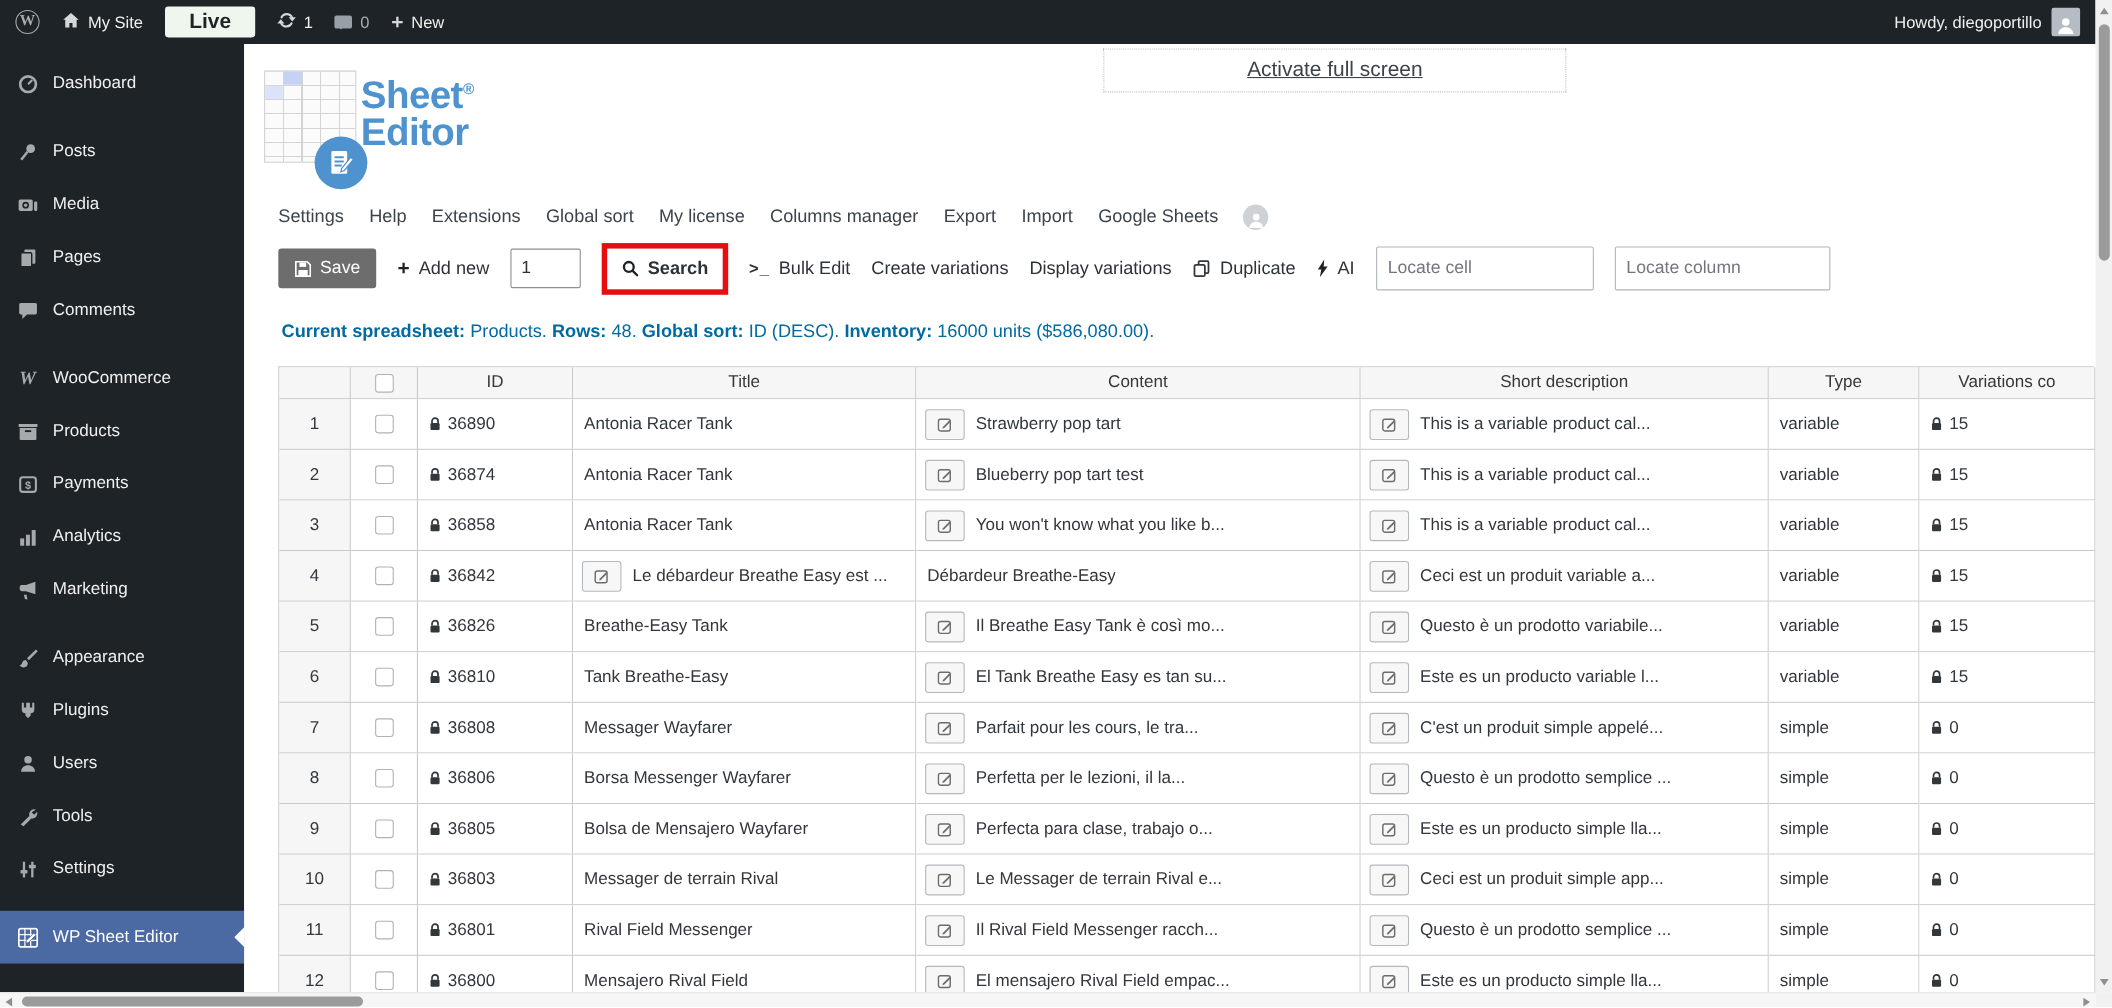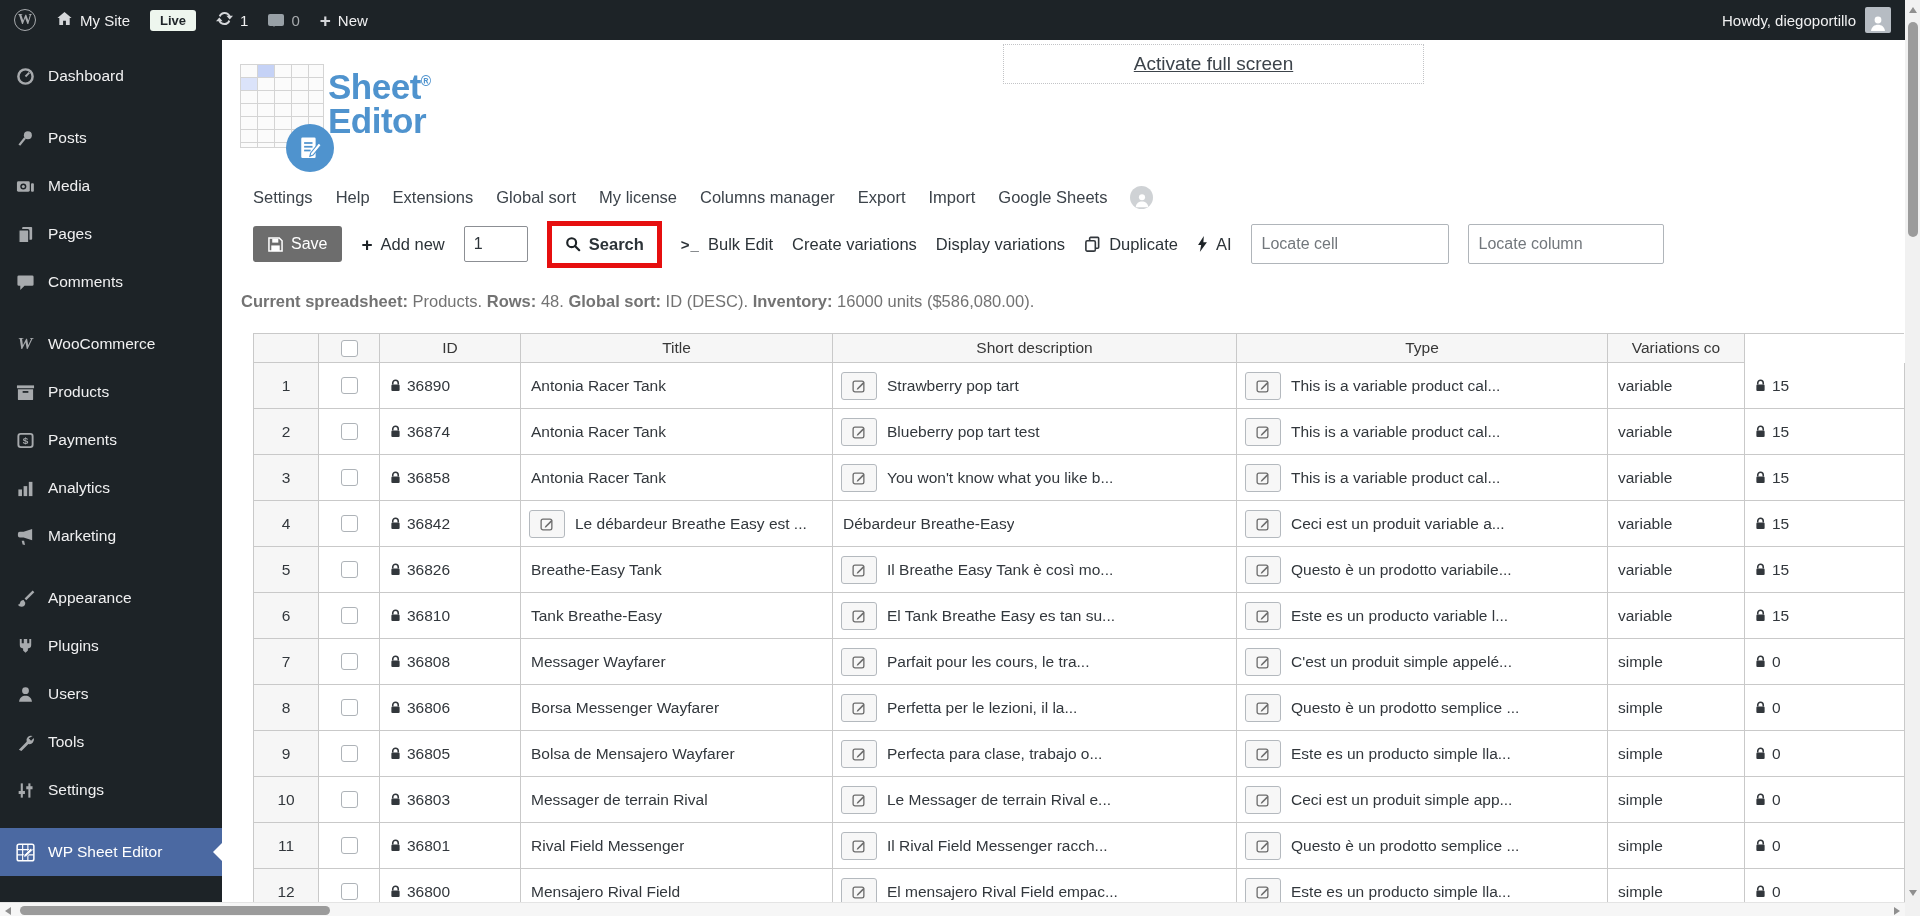--- a/index.html
+++ b/index.html
@@ -11,21 +11,21 @@
   *{box-sizing:border-box;margin:0;padding:0;}
   body{font-family:"Liberation Sans",sans-serif;background:#fff;}
   .page{position:relative;width:1920px;height:916px;overflow:hidden;background:#fff;}
 
   
   .admin-bar{position:absolute;left:0;top:0;width:1905px;height:40px;background:var(--admin-bar-bg);
     display:flex;align-items:center;padding:0 14px;gap:20px;color:#f0f0f1;font-size:15px;}
   .ab-item{display:flex;align-items:center;gap:7px;cursor:pointer;}
   .wp-logo{width:22px;height:22px;border:1.6px solid #a7aaad;border-radius:50%;display:flex;align-items:center;justify-content:center;
     color:#a7aaad;font-family:"Liberation Serif",serif;font-weight:bold;font-size:14px;}
-  .live-badge{background:#eef6ee;color:#1d2327;font-weight:600;font-size:13px;padding:3px 10px;border-radius:3px;}
+  .live-badge{background:#eef6ee;color:#1d2327;font-weight:600;font-size:19px;padding:3px 22px;border-radius:3px;}
   .count-muted{color:#a7aaad;}
   .bubble{width:16px;height:12px;background:#98a0a6;border-radius:2px;position:relative;display:inline-block;}
   .bubble::after{content:"";position:absolute;left:3px;bottom:-5px;border:4px solid transparent;border-top-color:#98a0a6;
     border-left-width:3px;border-right-width:3px;}
   .plus-glyph{font-size:19px;font-weight:bold;color:#d5d7da;line-height:1;}
   .ab-right{margin-left:auto;display:flex;align-items:center;gap:9px;}
   .ab-avatar{width:26px;height:26px;background:#b6bcc3;border-radius:2px;display:flex;align-items:flex-end;justify-content:center;overflow:hidden;}
 
   
   .sidebar{position:absolute;left:0;top:40px;width:222px;height:862px;background:var(--admin-bar-bg);padding-top:12px;}
@@ -74,21 +74,21 @@
   .save-btn{background:#6d6d6d;color:#fff;border:none;border-radius:3px;padding:9px 15px;font-size:16px;
     display:flex;align-items:center;gap:8px;cursor:pointer;font-family:inherit;}
   .num-input{width:64px;height:36px;border:1px solid #8c8f94;border-radius:2px;padding-left:9px;font-size:16px;color:#2c3338;font-family:inherit;}
   .search-highlight{border:5px solid var(--highlight-red);padding:9px 13px;display:flex;align-items:center;}
   .locate-input{height:40px;border:1px solid #b0b5ba;border-radius:2px;padding-left:10px;font-size:16px;color:#15803d;font-family:inherit;}
   .locate-input::placeholder{color:#72777c;}
   .bolt-ico,.dup-ico,.search-ico,.save-ico{display:flex;align-items:center;}
   .term-glyph{font-weight:bold;letter-spacing:1px;font-size:15px;}
 
   
-  .status{position:absolute;left:19px;top:252px;font-size:16.5px;color:#737373;}
+  .status{position:absolute;left:34px;top:252px;font-size:16.5px;color:#0369a1;}
   .status b{font-weight:bold;}
 
   
   .sheet{position:absolute;left:31px;top:293px;width:1651px;border-left:1px solid #c9c9c9;border-top:1px solid #c9c9c9;font-size:15.5px;color:#32373c;}
   .tr{display:grid;grid-template-columns:65px 61px 141px 312px 404px 371px 137px 160px;}
   .td,.th{border-right:1px solid #c9c9c9;border-bottom:1px solid #c9c9c9;display:flex;align-items:center;overflow:hidden;white-space:nowrap;background:#fff;}
   .head .th{height:29px;background:#f6f6f6;justify-content:center;color:#373737;}
   .body-row .td{height:46px;}
   .td-num{background:#f6f6f6;justify-content:center;}
   .td-cb,.th-cb{justify-content:center;}
@@ -418,20 +418,21 @@
     </div>
 
     <div class="sheet">
       <div class="tr head">
         <div class="th th-num"></div>
         <div class="th th-cb">
           <input type="checkbox" class="cb" style="">
         </div>
         <div class="th">ID</div>
         <div class="th">Title</div>
+        <div class="th">Content</div>
         <div class="th">Short description</div>
         <div class="th">Type</div>
         <div class="th">Variations co</div>
       </div>
       <div>
   <div class="tr body-row">
     <div class="td td-num">
               <span>1</span>
             </div>
     <div class="td td-cb">

